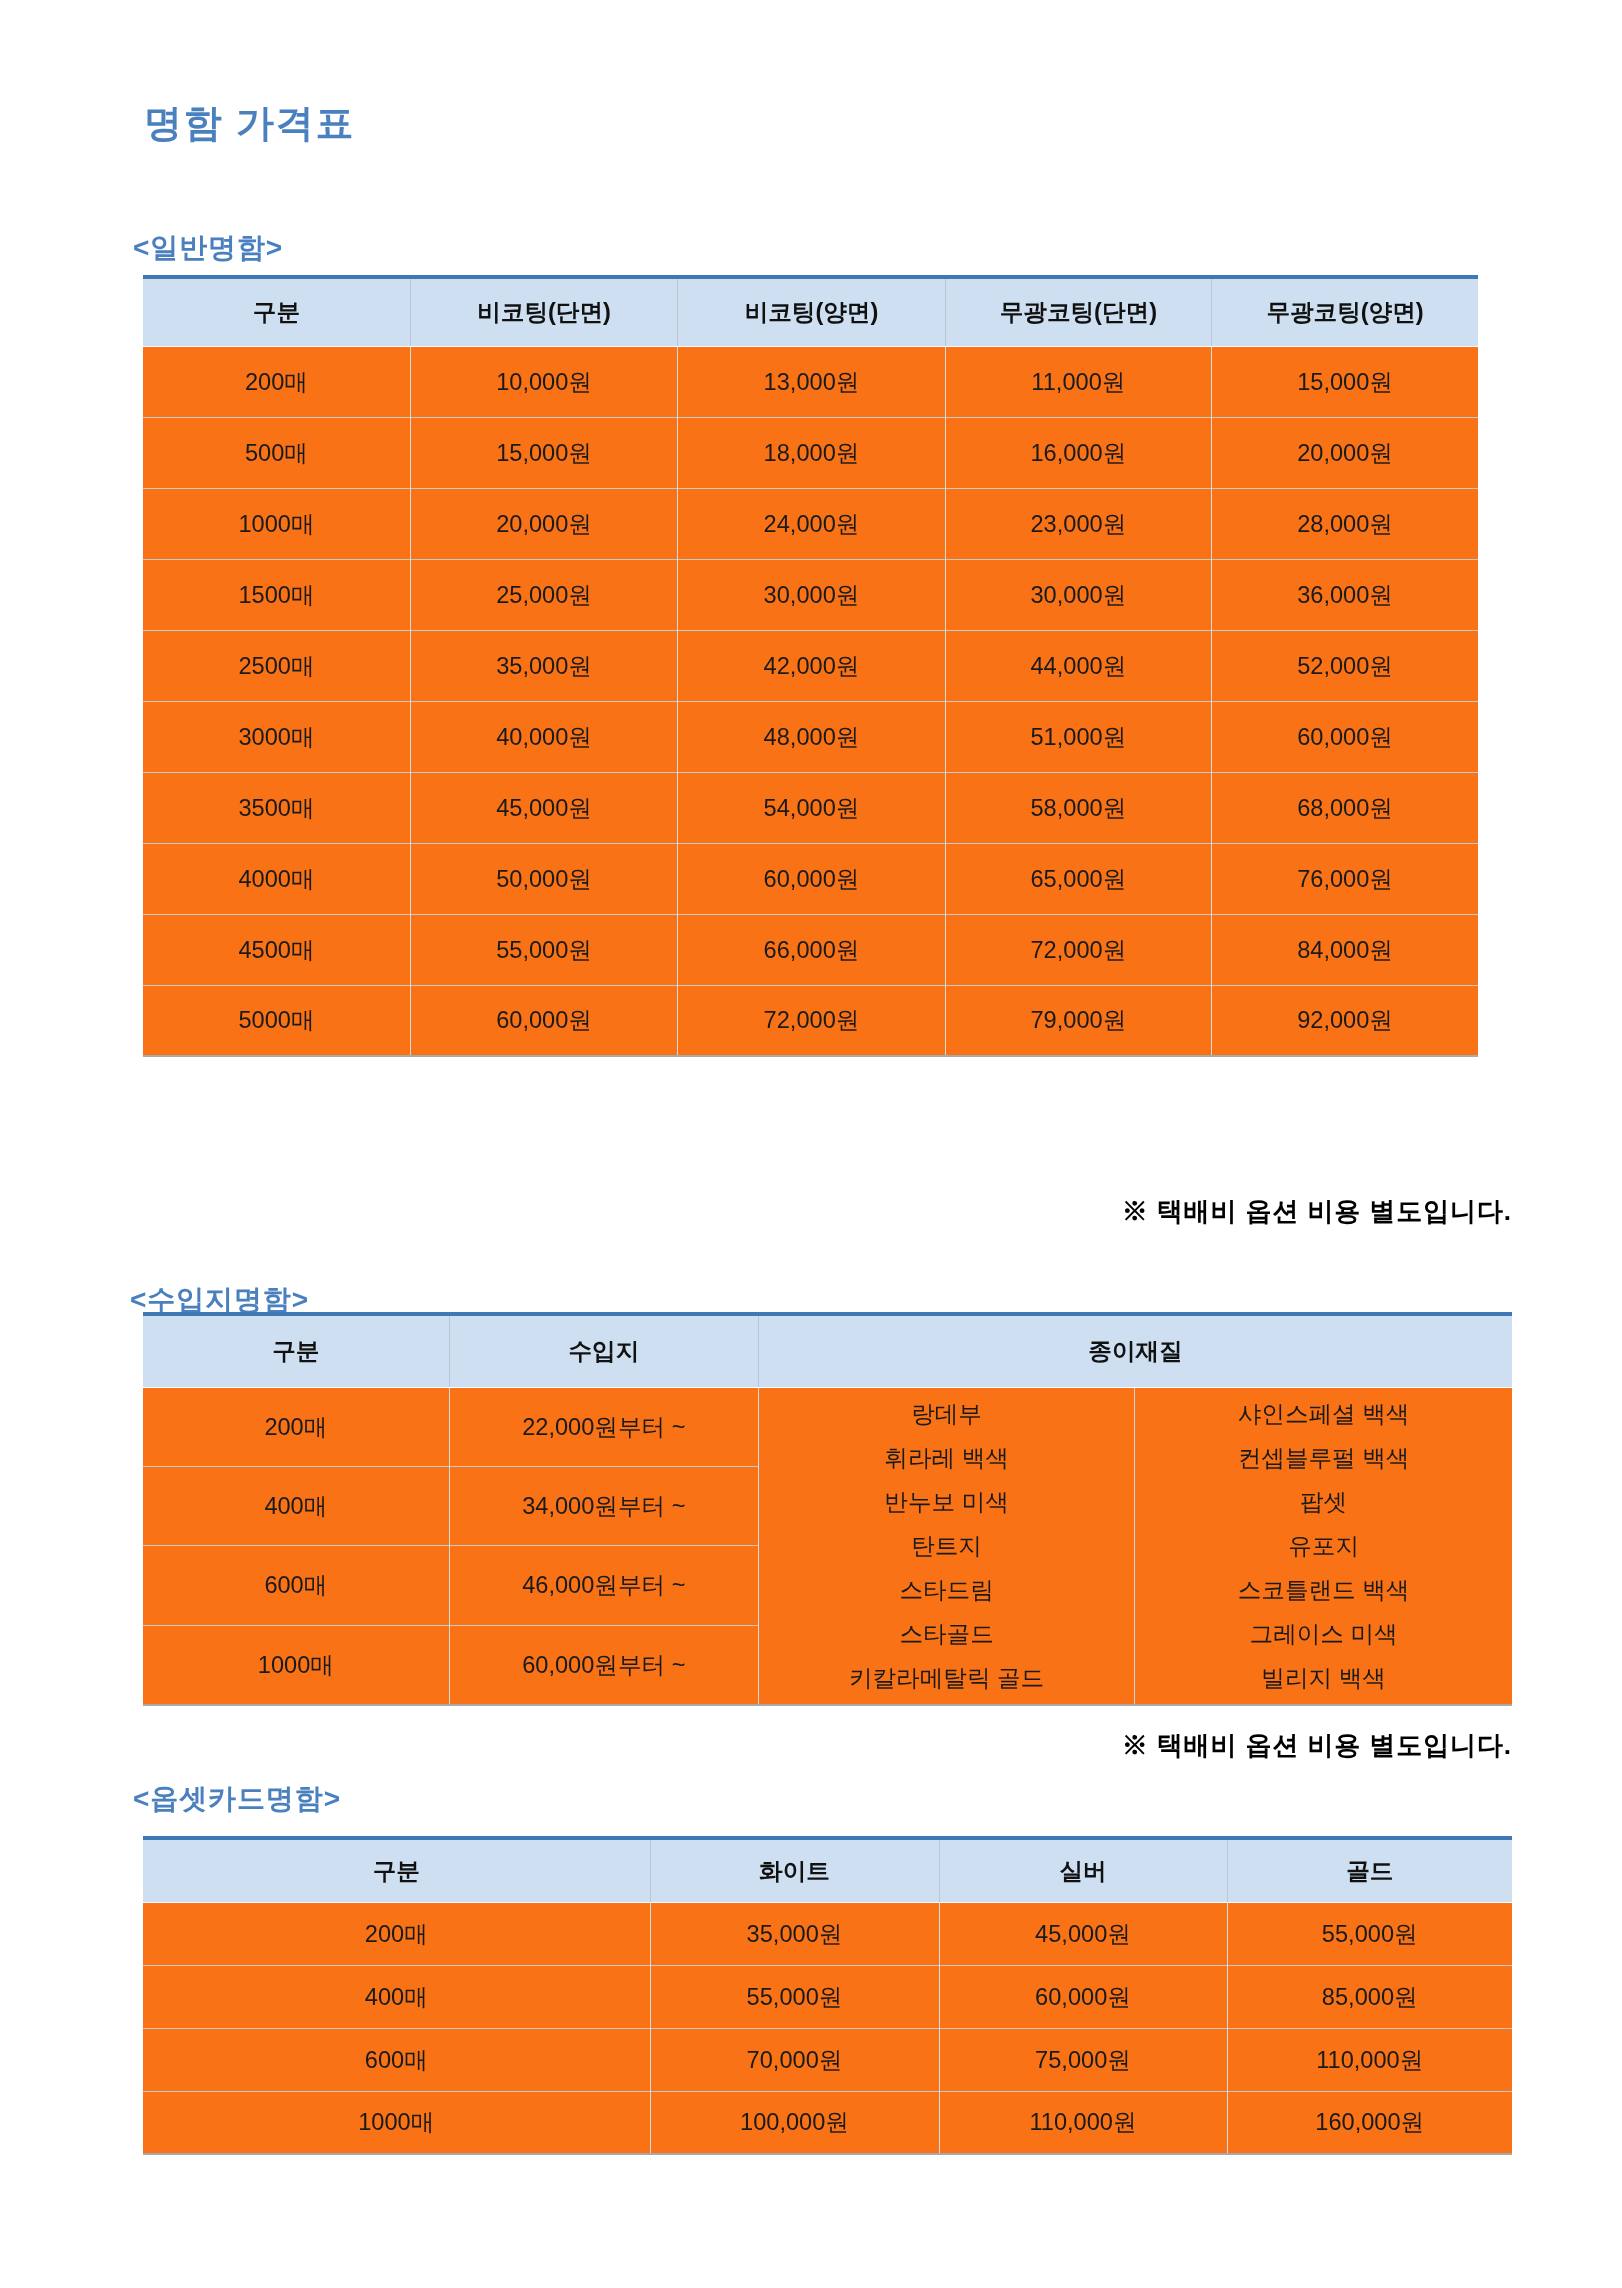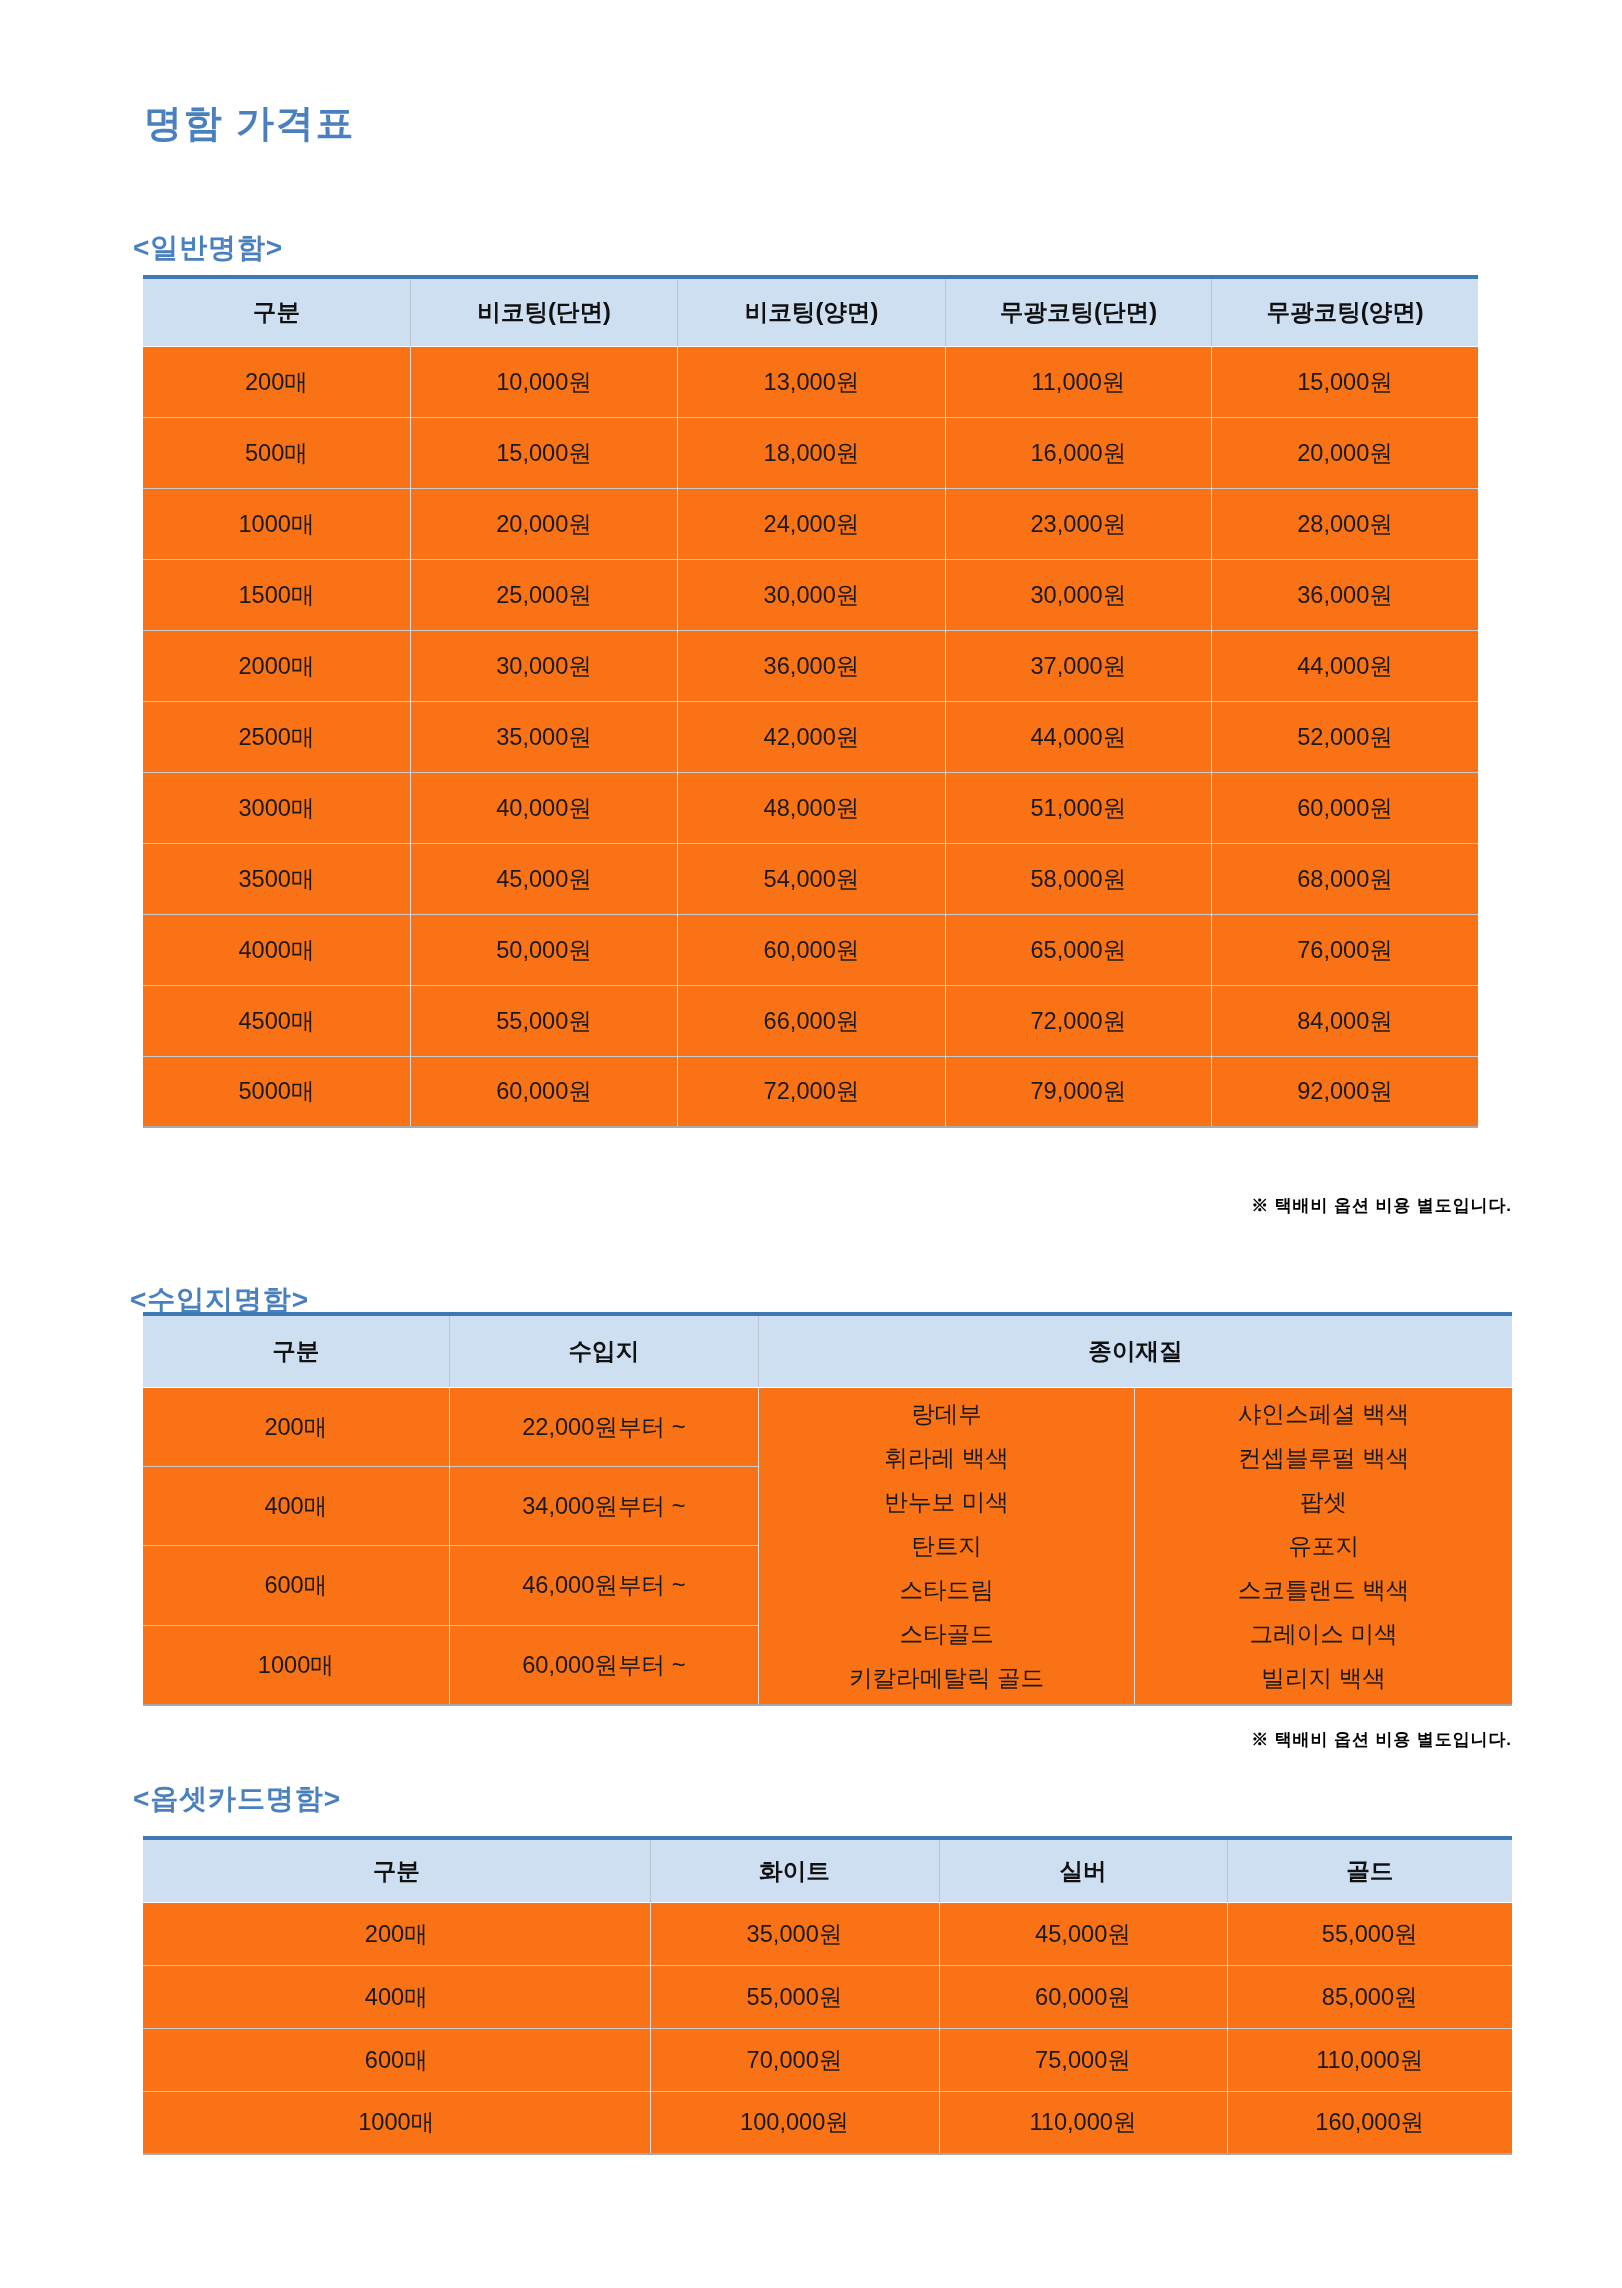--- a/index.html
+++ b/index.html
@@ -86,21 +86,21 @@
     font-size: 23.6px;
     text-align: center;
   }
   #imported-table td.paper-right { border-left: 0.9px solid #D5D5D5; }
 
   .shipping-note {
     position: absolute;
     left: 143px;
     width: 1369px;
     text-align: right;
-    font-size: 17px;
+    font-size: 26px;
     font-weight: 700;
     letter-spacing: 0.9px;
     color: #000000;
   }
   #note-general  { top: 1194px; }
   #note-imported { top: 1728px; }
 </style>
 </head>
 <body>
 
@@ -148,27 +148,20 @@
           <td>24,000원</td>
           <td>23,000원</td>
           <td>28,000원</td>
         </tr>
         <tr>
           <td>1500매</td>
           <td>25,000원</td>
           <td>30,000원</td>
           <td>30,000원</td>
           <td>36,000원</td>
-        </tr>
-        <tr>
-          <td>2000매</td>
-          <td>30,000원</td>
-          <td>36,000원</td>
-          <td>37,000원</td>
-          <td>44,000원</td>
         </tr>
         <tr>
           <td>2500매</td>
           <td>35,000원</td>
           <td>42,000원</td>
           <td>44,000원</td>
           <td>52,000원</td>
         </tr>
         <tr>
           <td>3000매</td>

